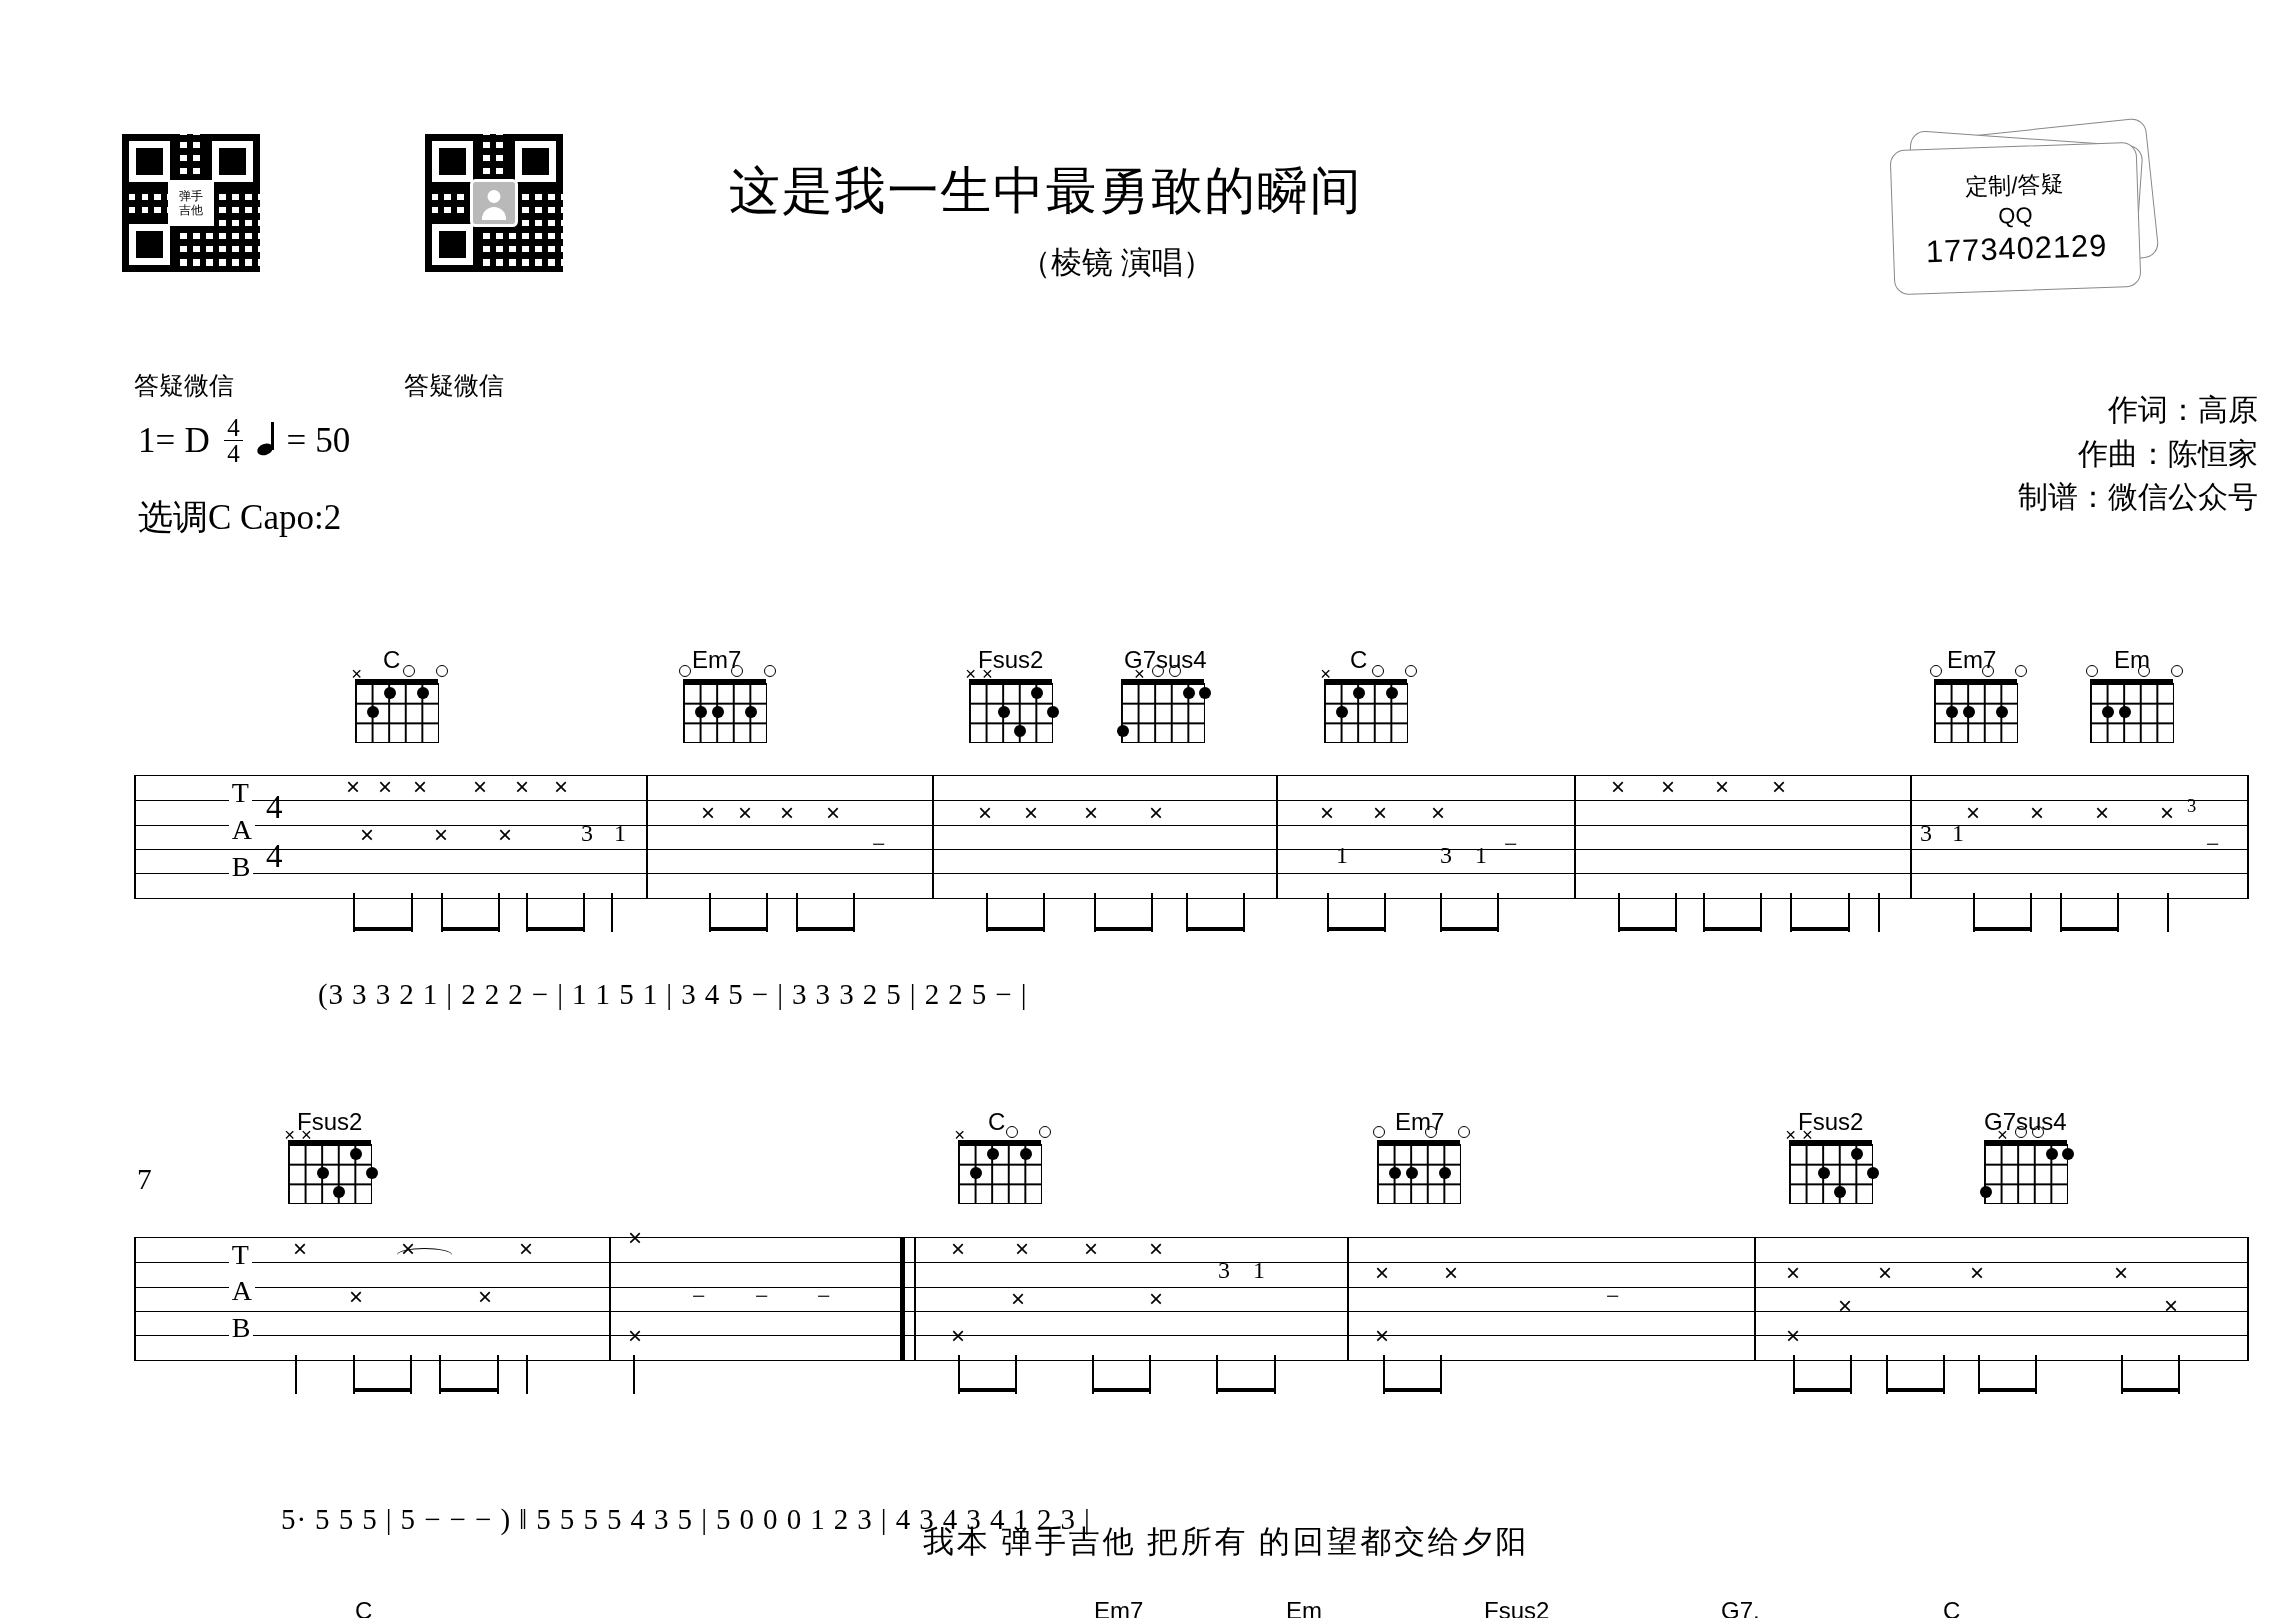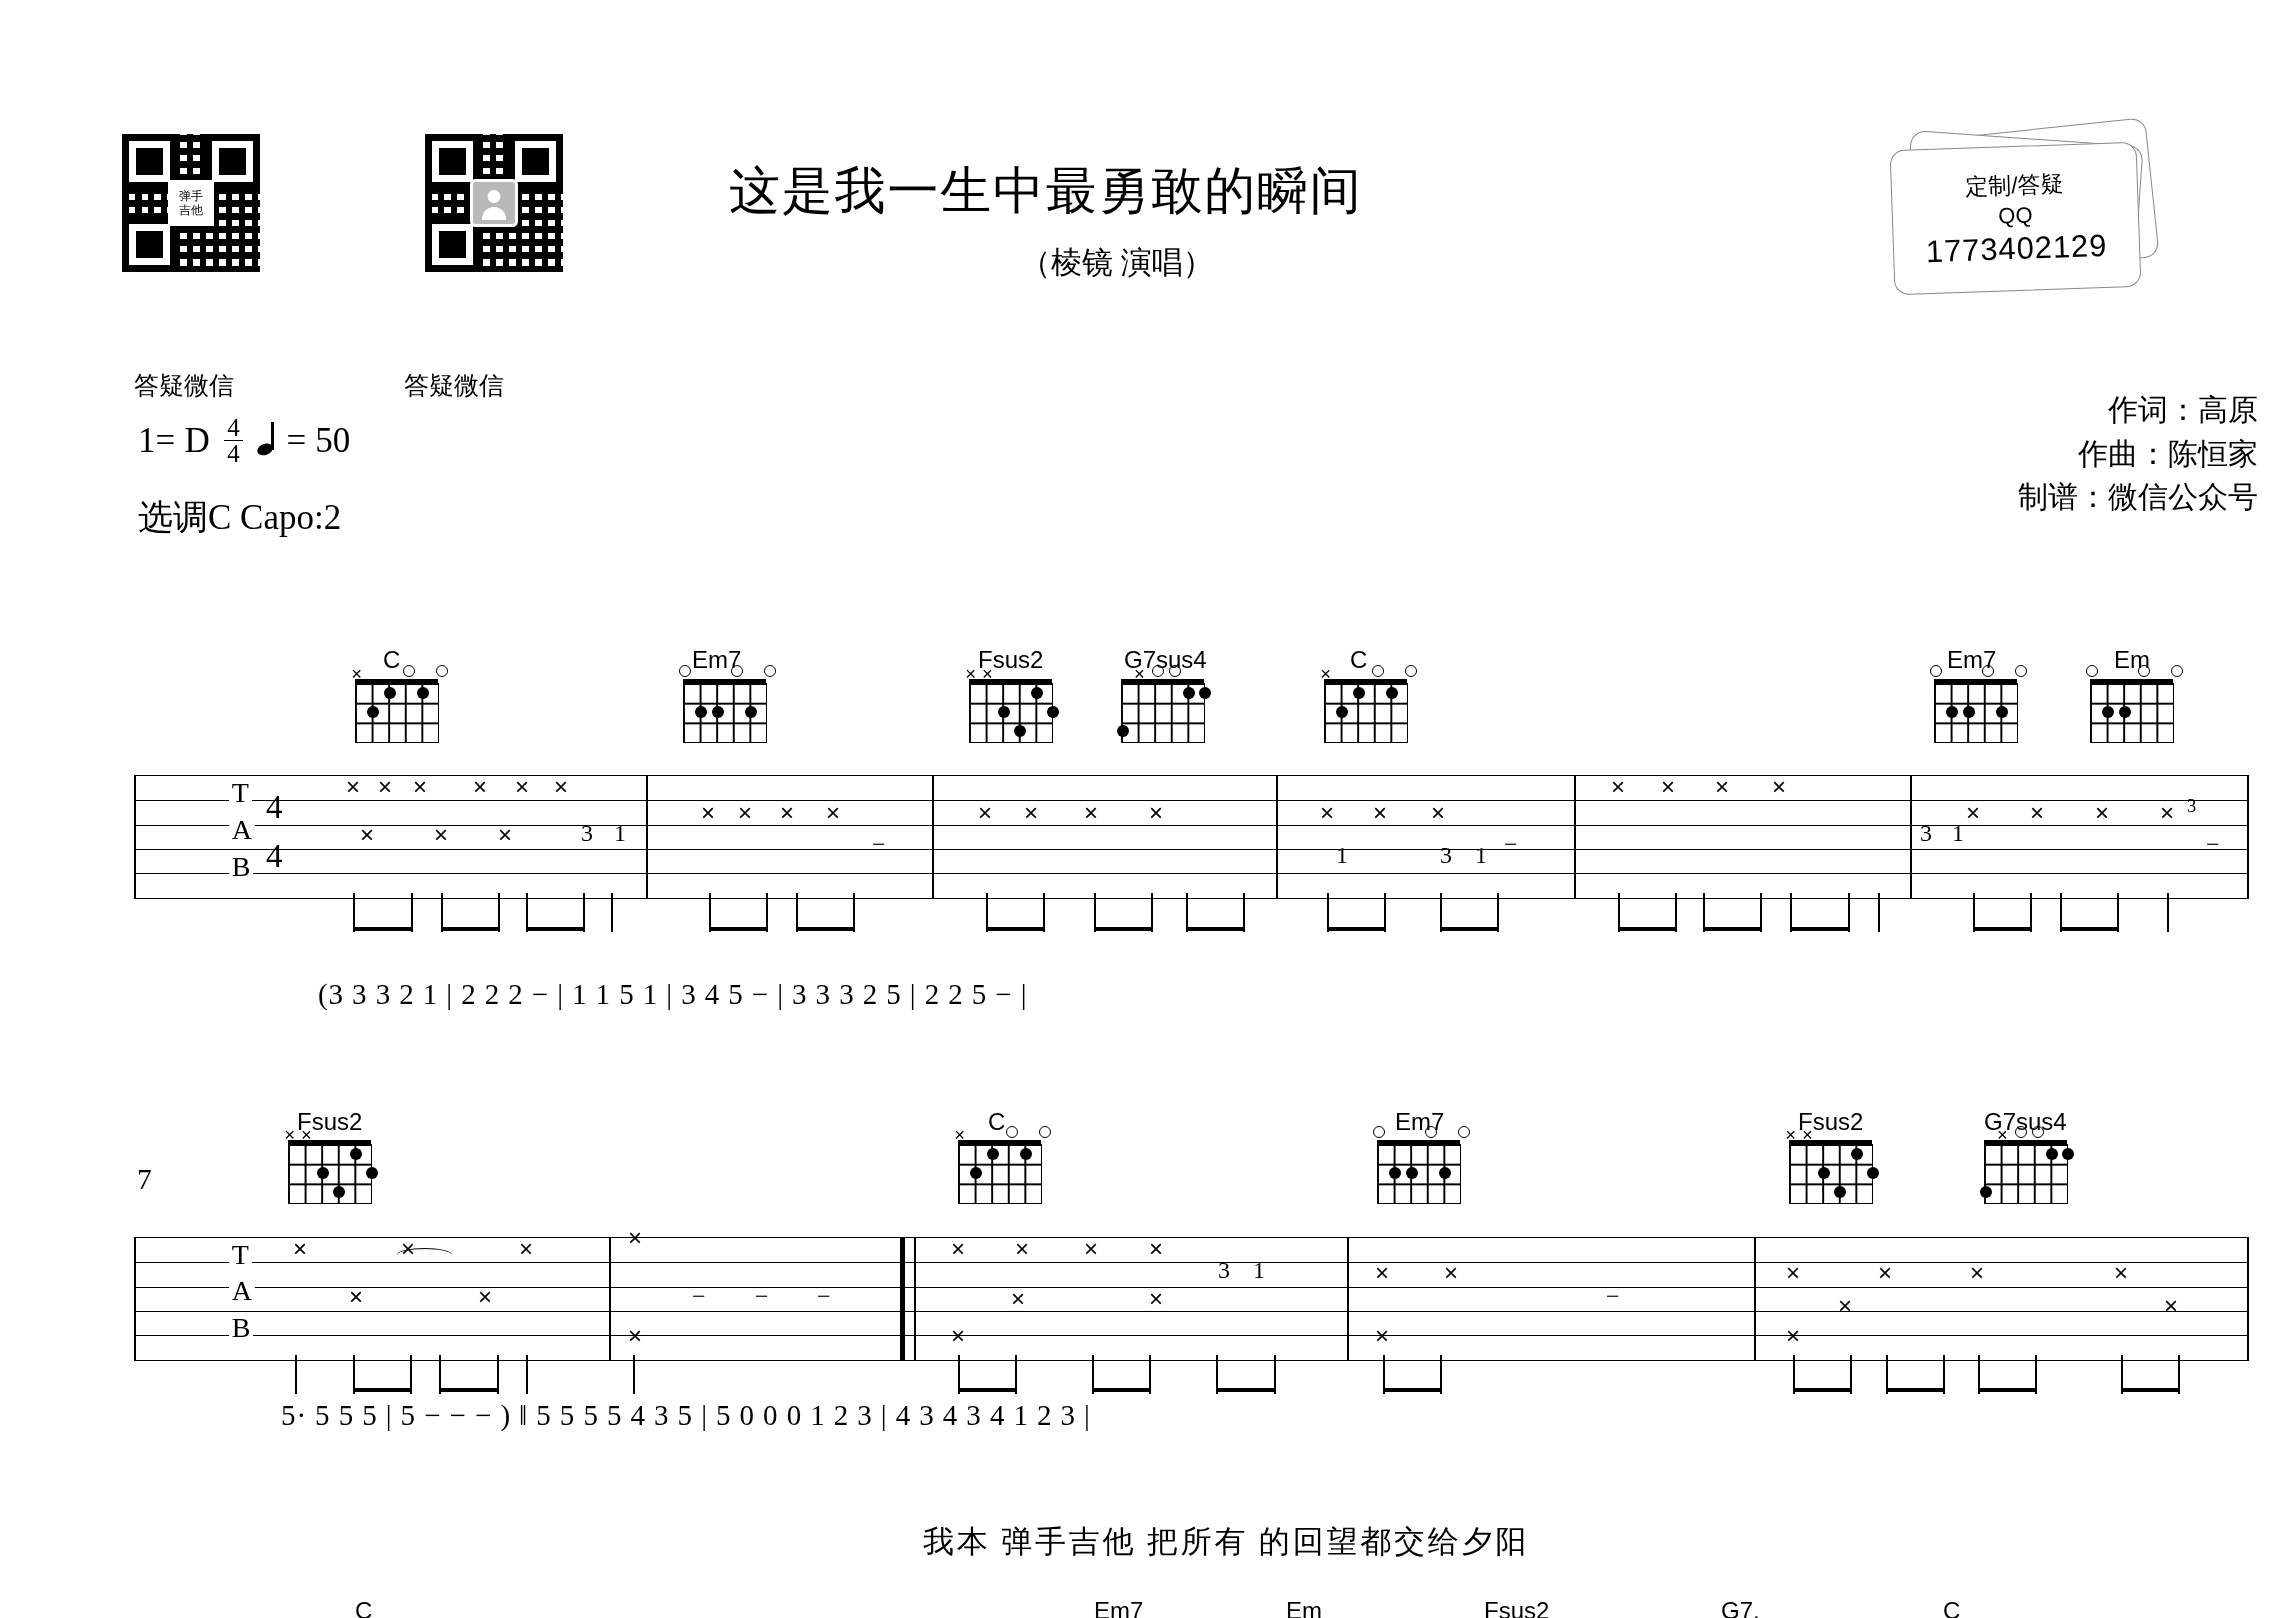--- a/index.html
+++ b/index.html
@@ -488,21 +488,21 @@
   <div class="stem" style="left:1886px;top:1355px;height:39px;"></div>
   <div class="stem" style="left:1943px;top:1355px;height:39px;"></div>
   <div class="beam" style="left:1886px;top:1388px;width:59px;"></div>
   <div class="stem" style="left:1978px;top:1355px;height:39px;"></div>
   <div class="stem" style="left:2035px;top:1355px;height:39px;"></div>
   <div class="beam" style="left:1978px;top:1388px;width:59px;"></div>
   <div class="stem" style="left:2121px;top:1355px;height:39px;"></div>
   <div class="stem" style="left:2178px;top:1355px;height:39px;"></div>
   <div class="beam" style="left:2121px;top:1388px;width:59px;"></div>
 
-  <div class="lyricnums" style="left:281px;top:1399px;">5·  5 5   5  | 5  − − − ) ‖ 5 5   5 5 4 3 5 | 5 0 0   0 1 2 3 | 4 3 4 3 4 1 2 3 |</div>
+  <div class="lyricnums" style="left:281px;top:1503px;">5·  5 5   5  | 5  − − − ) ‖ 5 5   5 5 4 3 5 | 5 0 0   0 1 2 3 | 4 3 4 3 4 1 2 3 |</div>
   <div class="lyrics" style="left:923px;top:1521px;">我本  弹手吉他              把所有  的回望都交给夕阳</div>
 </div>
 
 <div class="stave" style="top:0;">
   <div class="chordname" style="left:355px;top:1597px;">C</div>
   <div class="chordname" style="left:1094px;top:1597px;">Em7</div>
   <div class="chordname" style="left:1286px;top:1597px;">Em</div>
   <div class="chordname" style="left:1484px;top:1597px;">Fsus2</div>
   <div class="chordname" style="left:1721px;top:1597px;">G7.</div>
   <div class="chordname" style="left:1943px;top:1597px;">C</div>

